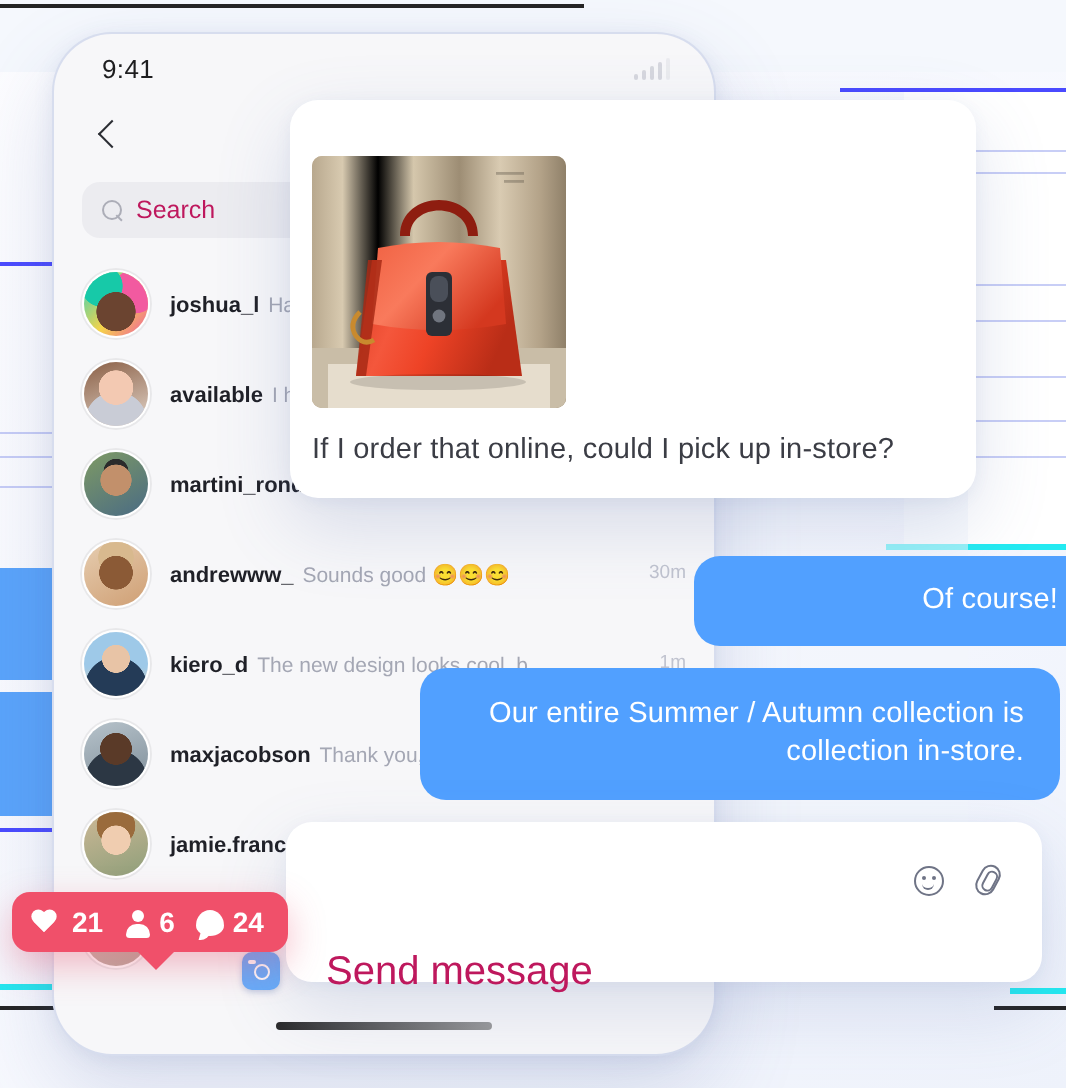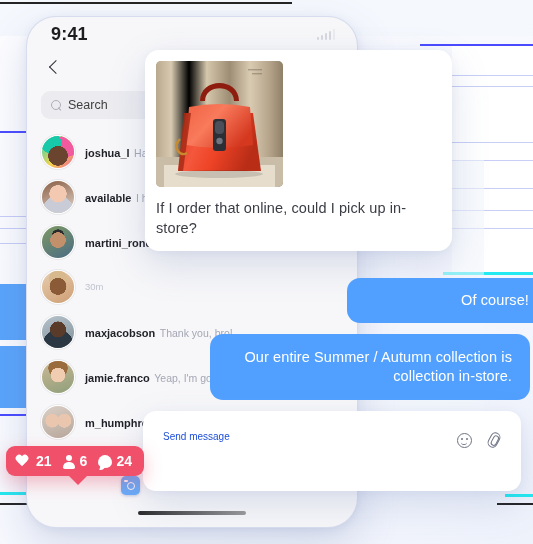--- a/index.html
+++ b/index.html
@@ -41,21 +41,21 @@
     background: #f7f7f9;
     border-radius: 30px;
     box-shadow: 0 18px 44px rgba(80,100,160,.20), 0 2px 10px rgba(80,100,160,.10);
     overflow: hidden;
     border: 1px solid rgba(190,200,230,.55);
   }
   .statusbar {
     height: 34px; display: flex; align-items: center;
     justify-content: space-between; padding: 0 22px 0 24px;
   }
-  .clock { font-size: 18px; font-weight: bold; color: #1d1d1f; letter-spacing: .2px; }
+  .clock { font-size: 13px; font-weight: normal; color: #1d1d1f; letter-spacing: .2px; }
   .sigbars { display: flex; align-items: flex-end; gap: 1.5px; opacity: .30; }
   .sigbars i { display: block; width: 2.5px; background: #8a8f9e; border-radius: 1px; }
   .sigbars i:nth-child(1){height:3px}
   .sigbars i:nth-child(2){height:5px}
   .sigbars i:nth-child(3){height:7px}
   .sigbars i:nth-child(4){height:9px}
   .sigbars i:nth-child(5){height:11px; opacity:.35}
 
   .navbar {
     height: 34px; display: flex; align-items: center; padding: 0 20px;
@@ -81,21 +81,21 @@
   }
   .mag { width: 11px; height: 11px; position: relative; opacity: .5; }
   .mag::before{
     content:""; position:absolute; left:0; top:0; width:8px; height:8px;
     border:1.4px solid #6d7080; border-radius:50%;
   }
   .mag::after{
     content:""; position:absolute; left:7px; top:7px; width:4px; height:1.4px;
     background:#6d7080; transform: rotate(45deg); transform-origin: left center;
   }
-  .search-ph { font-size: 12.5px; color: #404040; }
+  .search-ph { font-size: 12.5px; color: #be185d; }
 
   .chatlist { padding: 0 14px; }
   .chatrow {
     display: flex; align-items: center; gap: 10px;
     height: 45px;
   }
   .ava {
     width: 34px; height: 34px; border-radius: 50%;
     flex: 0 0 34px; overflow: hidden; position: relative;
     border: 1.5px solid #fff;
@@ -128,22 +128,22 @@
     border: 1.6px solid #fff;
   }
   .camchip .bump {
     position:absolute; top:3.5px; left:3px; width:4px; height:2px;
     border-radius:1px; background:#fff;
   }
 
   
   .msgcard {
     position: absolute; left: 145px; top: 50px;
-    width: 307px; background: #fff; border-radius: 14px;
-    padding: 11px 11px 13px;
+    width: 343px; background: #fff; border-radius: 14px;
+    padding: 28px 11px 13px;
     box-shadow: 0 14px 38px rgba(90,110,170,.20), 0 2px 8px rgba(90,110,170,.08);
   }
   .bagphoto {
     width: 127px; height: 126px; border-radius: 5px; overflow: hidden;
     position: relative; background: #cbb79b;
   }
   .msgcard p {
     margin-top: 12px; font-size: 14.5px; line-height: 1.35;
     color: #3b3d45; letter-spacing: .1px;
   }
@@ -157,21 +157,21 @@
   .bub-a { left: 347px; top: 278px; width: 200px; padding: 13px 18px; }
   .bub-b { left: 210px; top: 334px; width: 320px; padding: 14px 18px; }
 
   
   .composer {
     position: absolute; left: 143px; top: 411px;
     width: 378px; height: 80px; background: #fff; border-radius: 13px;
     box-shadow: 0 14px 36px rgba(90,110,170,.18), 0 2px 8px rgba(90,110,170,.07);
     display: flex; align-items: flex-start; padding: 20px 20px 0;
   }
-  .composer .ph { font-size: 10px; color: #1d4ed8; flex: 1; }
+  .composer .ph { font-size: 20px; color: #be185d; flex: 1; margin-top: 44px; }
   .composer .tools { display: flex; gap: 14px; align-items: center; padding-top: 1px; }
   .ico-smile {
     width: 15px; height: 15px; border-radius: 50%;
     border: 1.4px solid #6f7486; position: relative;
   }
   .ico-smile::before{
     content:""; position:absolute; left:3px; top:4px; width:2px; height:2px;
     border-radius:50%; background:#6f7486;
     box-shadow: 5px 0 0 #6f7486;
   }
@@ -334,23 +334,40 @@
         <span class="rowtime"></span>
       </div>
 
       <div class="chatrow">
         <span class="ava">
           <span class="face" style="background:
             radial-gradient(circle at 50% 48%, #8b5a36 0 36%, transparent 37%),
             radial-gradient(circle at 50% 24%, #d8b98e 0 30%, transparent 31%),
             linear-gradient(150deg,#e6cdb0,#cf9f74);"></span>
         </span>
+        <span class="rowtext">
+          <span class="rowname">andrewww_</span>
+          <span class="rowmsg">Sounds good 😊😊😊</span>
+        </span>
         <span class="rowtime">30m</span>
       </div>
 
+      <div class="chatrow">
+        <span class="ava">
+          <span class="face" style="background:
+            radial-gradient(circle at 50% 42%, #e8c4a6 0 28%, transparent 29%),
+            radial-gradient(circle at 50% 88%, #243b57 0 48%, transparent 49%),
+            linear-gradient(180deg,#9ec9e8 0 55%,#d8c9ae);"></span>
+        </span>
+        <span class="rowtext">
+          <span class="rowname">kiero_d</span>
+          <span class="rowmsg">The new design looks cool, b...</span>
+        </span>
+        <span class="rowtime">1m</span>
+      </div>
 
       <div class="chatrow">
         <span class="ava">
           <span class="face" style="background:
             radial-gradient(circle at 50% 42%, #5a3a28 0 32%, transparent 33%),
             radial-gradient(circle at 50% 92%, #2c3744 0 46%, transparent 47%),
             linear-gradient(160deg,#b7c3cb,#7f8e99);"></span>
         </span>
         <span class="rowtext">
           <span class="rowname">maxjacobson</span>

